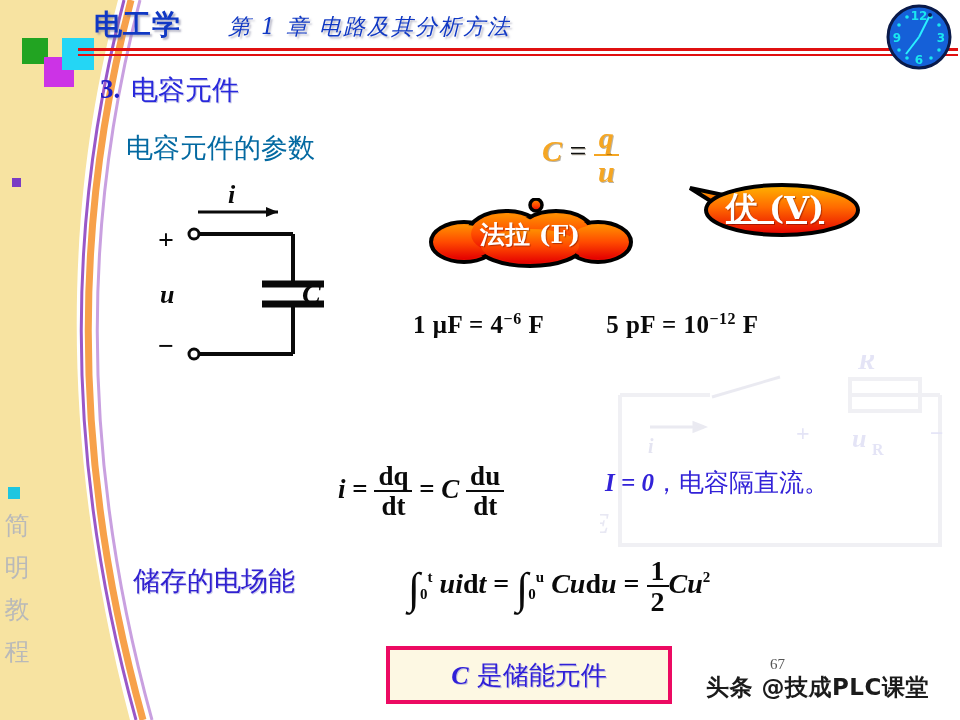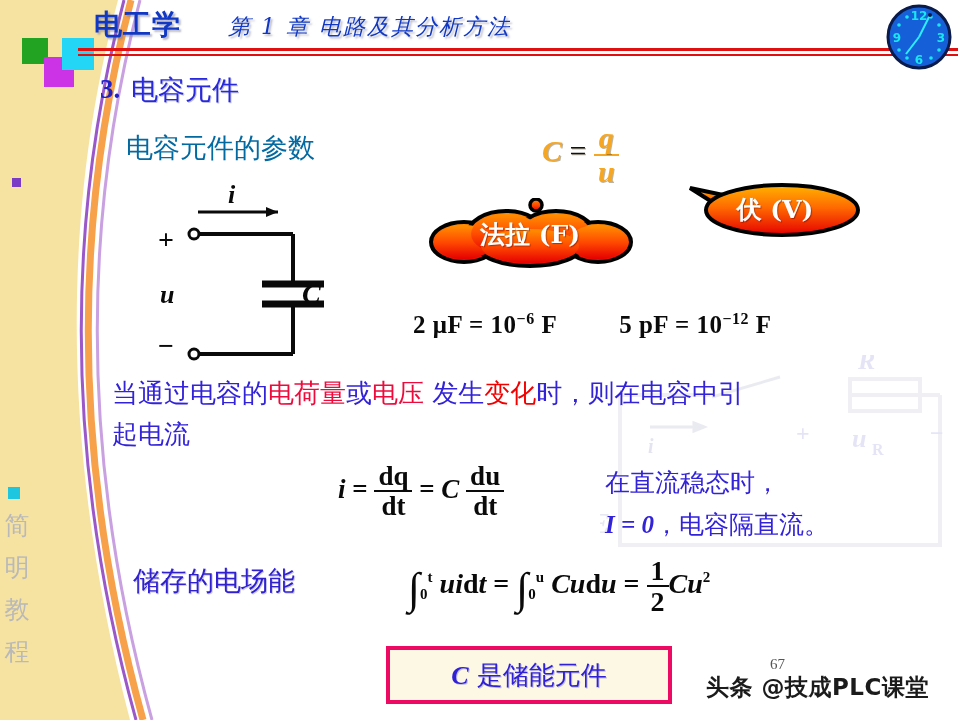--- a/index.html
+++ b/index.html
@@ -137,21 +137,21 @@
     position:absolute;left:0;top:0;width:100%;height:100%;
     display:flex;align-items:center;justify-content:center;
     color:#fff;font-family:"DejaVu Serif", serif;font-size:26px;font-weight:bold;
     text-shadow:1px 1px 1px rgba(90,0,0,.45);
     pointer-events:none;
   }
   #co-coulomb{left:664px;top:63px;width:196px;height:70px;}
   #co-volt{left:686px;top:178px;width:178px;height:62px;}
   #co-farad{left:424px;top:198px;width:212px;height:72px;}
   #co-farad .lbl{font-size:25px;}
-  #co-volt .lbl{font-size:25px;}
+  #co-volt .lbl{font-size:32px;text-decoration:underline;}
 
   
   .wm{position:absolute;left:600px;top:355px;width:360px;height:210px;opacity:.38;}
 
   
   .cbox{
     position:absolute;left:386px;top:646px;width:278px;height:50px;
     background:#fdf8e3;border:4px solid #ec0a62;
     display:flex;align-items:center;justify-content:center;
   }
@@ -295,21 +295,21 @@
         <ellipse cx="82" cy="36" rx="35" ry="20"></ellipse>
         <ellipse cx="132" cy="36" rx="35" ry="20"></ellipse>
         <ellipse cx="174" cy="44" rx="30" ry="17"></ellipse>
         <ellipse cx="106" cy="48" rx="49" ry="17"></ellipse>
       </g>
     </svg>
     <div class="lbl">法拉 (F)</div>
   </div>
 
   <div class="f-units math">
-    <span>2 μF = 10</span><sup>−6</sup><span> F</span><span class="gap"></span><span>5 pF = 10</span><sup>−12</sup><span> F</span>
+    <span>1 μF = 4</span><sup>−6</sup><span> F</span><span class="gap"></span><span>5 pF = 10</span><sup>−12</sup><span> F</span>
   </div>
 
   <svg class="wm" viewBox="0 0 360 210">
     <g stroke="#d8d8e4" stroke-width="4" fill="none">
       <path d="M20,40 L20,190 L340,190 L340,40"></path>
       <path d="M20,40 L110,40"></path>
       <path d="M250,40 L340,40"></path>
       <rect x="250" y="24" width="70" height="32"></rect>
     </g>
     <g stroke="#c9c9dd" stroke-width="3" fill="none">
@@ -321,41 +321,37 @@
     </g>
     <text x="48" y="98" fill="#b9b9dd" font-size="20" font-style="italic" font-weight="bold" font-family="Liberation Serif, serif">i</text>
     <text x="258" y="14" fill="#b9b9e8" font-size="26" font-style="italic" font-weight="bold" font-family="Liberation Serif, serif">R</text>
     <text x="252" y="92" fill="#b9b9e8" font-size="26" font-style="italic" font-weight="bold" font-family="Liberation Serif, serif">u</text>
     <text x="272" y="100" fill="#b9b9e8" font-size="16" font-weight="bold" font-family="Liberation Serif, serif">R</text>
     <text x="196" y="86" fill="#b9b9e8" font-size="24" font-weight="bold" font-family="Liberation Serif, serif">+</text>
     <text x="330" y="86" fill="#b9b9e8" font-size="24" font-weight="bold" font-family="Liberation Serif, serif">−</text>
     <text x="-10" y="178" fill="#c3c3e2" font-size="30" font-style="italic" font-weight="bold" font-family="Liberation Serif, serif">E</text>
   </svg>
 
-  <div class="para">
-    <span>当通过电容的</span><span class="hi">电荷量</span><span>或</span><span class="hi">电压</span><span> 发生</span><span class="hi2">变化</span><span>时，则在电容中引起电流</span>
-  </div>
 
   <div class="f-idq math">
     <span class="mi">i</span>
     <span>=</span>
     <span class="frac">
       <span class="num">dq</span>
       <span class="den">dt</span>
     </span>
     <span>=</span>
     <span class="mi">C</span>
     <span class="frac">
       <span class="num">du</span>
       <span class="den">dt</span>
     </span>
   </div>
 
   <div class="dcnote">
-    <div>在直流稳态时，</div>
     <div>
       <b>I = 0</b><span>，电容隔直流。</span>
     </div>
   </div>
 
   <div class="t-store">储存的电场能</div>
 
   <div class="f-int math">
     <span class="intg">∫</span><sub>0</sub><sup>t</sup>
     <span class="mi">ui</span><span>d</span><span class="mi">t</span>

